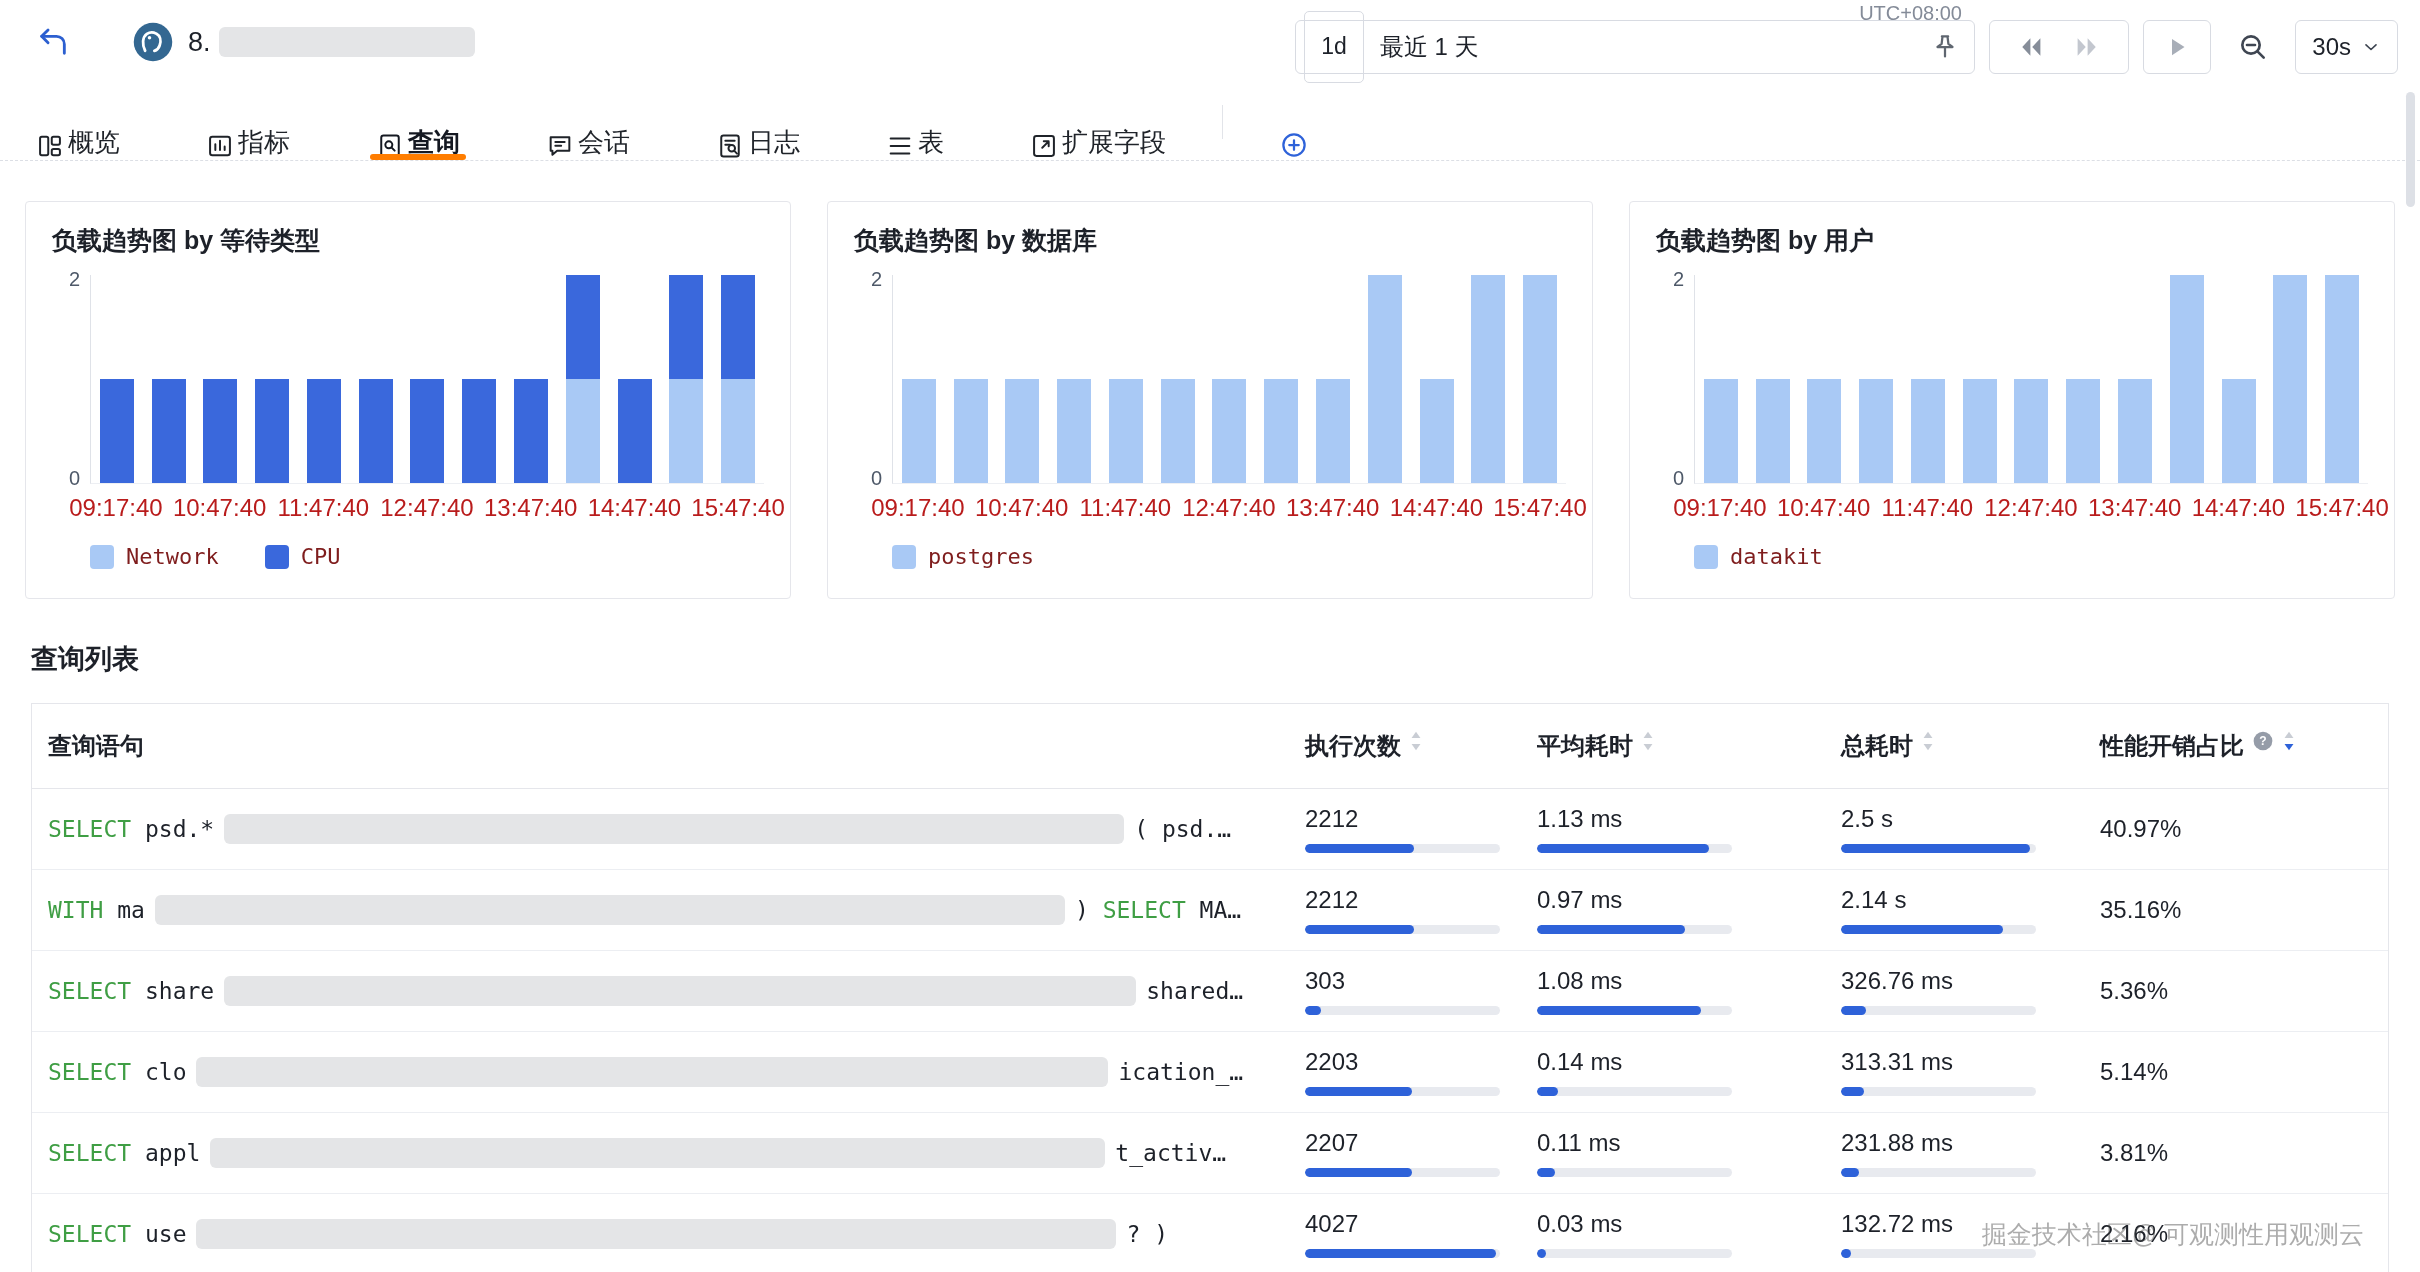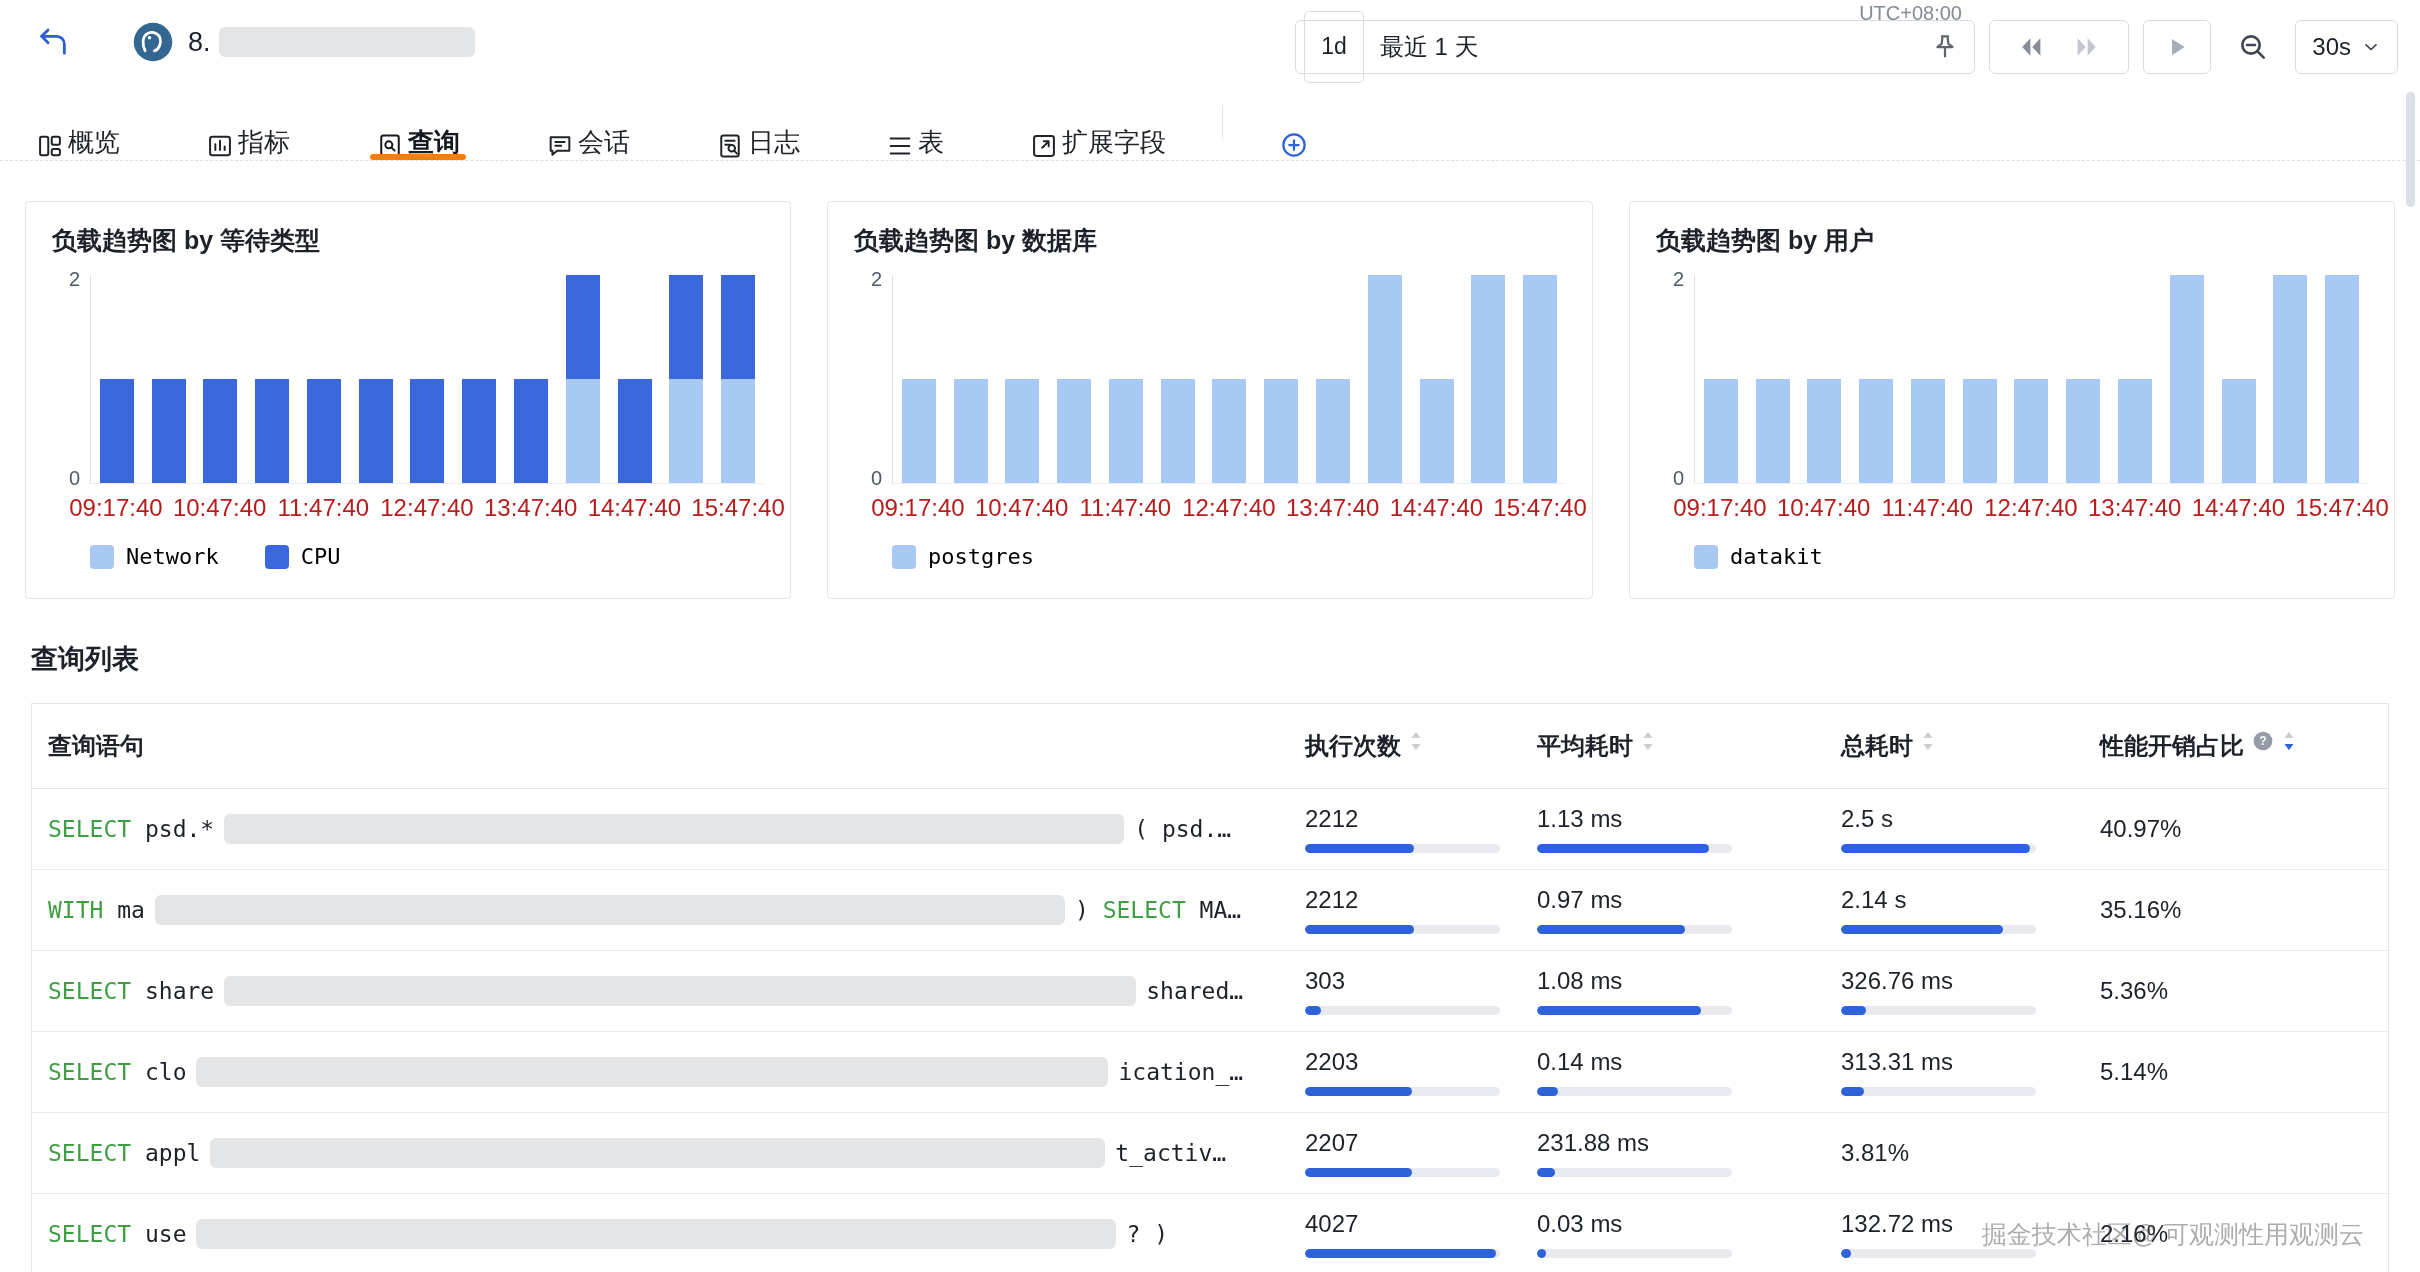--- a/index.html
+++ b/index.html
@@ -59,21 +59,21 @@
   .plot{height:208px;display:flex;align-items:flex-end;border-left:1px solid #dfe2e8;border-bottom:1px solid #edeff3}
   .bar-slot{flex:1;display:flex;justify-content:center}
   .bar{display:flex;flex-direction:column;justify-content:flex-end;width:34px}
   .bar-seg{width:100%}
   .x-ticks{display:flex;margin-top:10px;height:26px}
   .tick-slot{flex:1;position:relative}
   .tick{position:absolute;left:50%;transform:translateX(-50%);white-space:nowrap;font-size:24px;color:#b91c1c}
   .legend{margin-top:24px;margin-left:38px;display:flex;align-items:center;gap:46px}
   .legend-item{display:flex;align-items:center;cursor:pointer}
   .swatch{width:24px;height:24px;border-radius:4px;display:inline-block}
-  .legend-label{margin-left:12px;font-size:22px;color:#000000;font-family:"DejaVu Sans Mono","Liberation Mono",monospace}
+  .legend-label{margin-left:12px;font-size:22px;color:#7f1d1d;font-family:"DejaVu Sans Mono","Liberation Mono",monospace}
 
   
   .section-title{margin:42px 31px 0;font-size:27px;font-weight:700;color:#1d2129}
   .qtable{margin:26px 31px 0;border:1px solid #e5e6eb;background:#fff}
   .thead,.trow{display:grid;grid-template-columns:1257px 232px 304px 259px 1fr;padding:0 16px;align-items:center}
   .thead{height:84px;border-bottom:1px solid #e5e6eb;font-size:24px;font-weight:700}
   .th{display:flex;align-items:flex-start;gap:8px}
   .th svg.sort{width:14px;height:22px;cursor:pointer}
   .th svg.help{width:22px;height:22px;cursor:pointer}
   .trow{height:80px;border-bottom:1px solid #eceef2}
@@ -713,20 +713,26 @@
 
   <div class="trow">
     <div class="cell query-cell"><span class="kw">SELECT</span><span class="sql"> appl</span><span class="redact" style="width: 895px;"></span><span class="sql">t_activ…</span></div>
     <div class="cell metric-cell">
       <div class="mval">2207</div>
       <div class="mtrack">
             <div class="mfill" style="width: 55%;"></div>
           </div>
     </div>
     <div class="cell metric-cell">
+      <div class="mval">0.11 ms</div>
+      <div class="mtrack">
+            <div class="mfill" style="width: 9%;"></div>
+          </div>
+    </div>
+    <div class="cell metric-cell">
       <div class="mval">231.88 ms</div>
       <div class="mtrack">
             <div class="mfill" style="width: 9%;"></div>
           </div>
     </div>
     <div class="cell ratio-cell">
       <span class="mval">3.81%</span>
     </div>
   </div>
 

